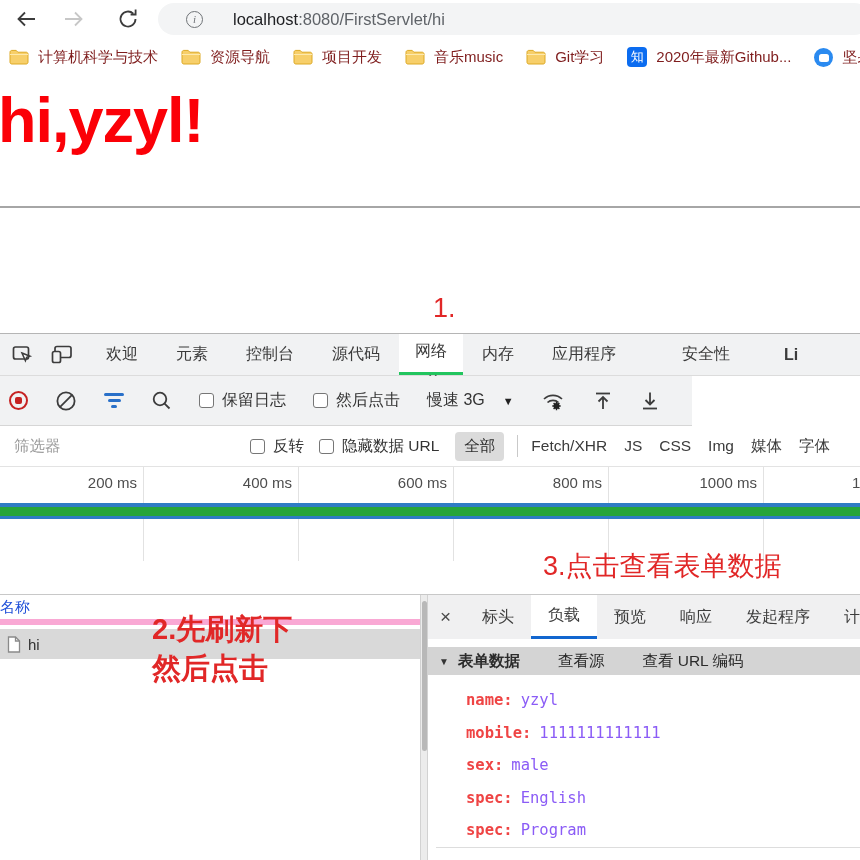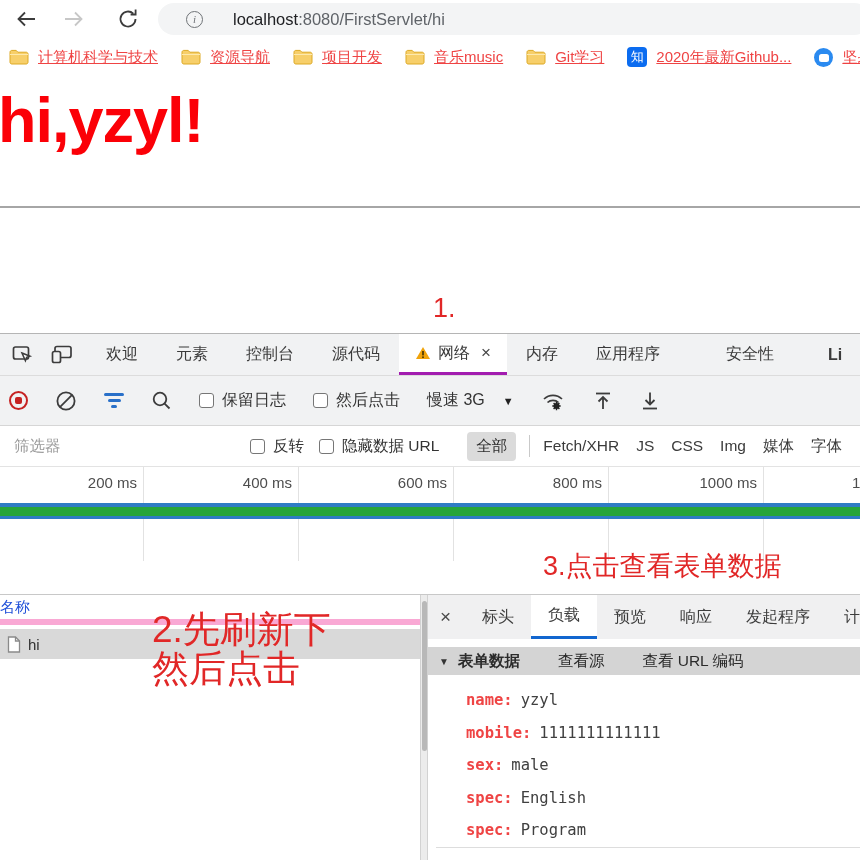--- a/index.html
+++ b/index.html
@@ -18,51 +18,51 @@
     background:#f3f4f5; border-radius:16px; display:flex; align-items:center; }
   .info-badge { width:17px; height:17px; border:1.6px solid #6f7377; border-radius:50%;
     color:#6f7377; font-size:11px; font-style:italic; font-family:"Liberation Serif",serif;
     display:flex; align-items:center; justify-content:center; margin-left:28px; }
   .url-text { margin-left:30px; font-size:16.5px; color:#202124; }
   .url-text .muted { color:#5f6368; }
 
   .bookmarks { left:0; top:38px; width:860px; height:38px; background:#fff;
     display:flex; align-items:center; padding-left:9px; gap:23px; overflow:hidden; }
   .bm { display:flex; align-items:center; gap:9px; white-space:nowrap; cursor:pointer; }
-  .bm-label { font-size:15px; color:#ef4444;text-decoration:underline; }
+  .bm-label { font-size:15px; color:#7f1d1d; }
   .zhihu { width:20px; height:20px; background:#0b6cf0; border-radius:4px; color:#fff;
     font-size:13px; display:flex; align-items:center; justify-content:center; }
   .smartisan { width:19px; height:19px; background:#2a8af0; border-radius:50%; position:relative; }
   .smartisan::after { content:""; position:absolute; left:4.5px; top:6px; width:10px; height:8px;
     background:#fff; border-radius:2.5px; }
 
   
   .page-heading { left:-2px; top:84px; font-size:63px; font-weight:bold;
     color:#fb0007; letter-spacing:-1px; }
   .page-hr { left:0; top:206px; width:860px; height:2px; background:#a6a6a6; }
 
   .ann { color:#e12727; white-space:nowrap; z-index:30; }
   .ann1 { left:433px; top:293px; font-size:27px; }
-  .ann2 { left:152px; top:610px; font-size:37px; line-height:39px; }
+  .ann2 { left:152px; top:610px; font-size:29px; line-height:39px;font-weight:bold; }
   .ann3 { left:543px; top:548px; font-size:27px; }
 
   
   .devtools { left:0; top:333px; width:860px; height:527px; background:#fff;
     border-top:1px solid #b5b5b5; }
 
   .dt-tabbar { position:absolute; left:0; top:0; width:860px; height:42px;
     background:#f1f2f3; border-bottom:1px solid #dcdcdc; display:flex; align-items:stretch; }
   .dt-tabbar .tool-ic { align-self:center; margin-left:12px; cursor:pointer; }
   .dt-tab { display:flex; align-items:center; padding:0 19px; font-size:16px;
     color:#3b3b3b; cursor:pointer; white-space:nowrap; }
-  .dt-tab.active { background:#fff; border-bottom:3px solid #a21caf; gap:7px; padding:0 16px; }
+  .dt-tab.active { background:#fff; border-bottom:3px solid #22c55e; gap:7px; padding:0 16px;flex-direction:column; }
   .dt-tab .x { font-size:17px; color:#474747; margin-left:4px; }
   .dt-tabs-start { margin-left:14px;justify-content:center; }
 
-  .net-toolbar { position:absolute; left:0; top:42px; width:860px; height:50px;
+  .net-toolbar { position:absolute; left:0; top:42px; width:692px; height:50px;
     background:#f1f2f3; border-bottom:1px solid #d6d6d6; display:flex; align-items:center;
     padding-left:9px; gap:27px; font-size:16px;text-align:right; }
   .chk { width:15px; height:15px; border:1.6px solid #767676; border-radius:3px;
     background:#fff; display:inline-block; flex:none; cursor:pointer; }
   .chk-item { display:flex; align-items:center; gap:8px; white-space:nowrap; }
   .throttle { display:flex; align-items:center; gap:18px; cursor:pointer; white-space:nowrap; }
   .throttle .caret { font-size:11px; color:#222; }
   .rec { width:19px; height:19px; border:2.5px solid #c62222; border-radius:50%;
     position:relative; cursor:pointer; flex:none; }
   .rec::after { content:""; position:absolute; left:3.5px; top:3.5px; width:7px; height:7px;
@@ -111,21 +111,21 @@
   .form-header { position:absolute; left:0; top:52px; width:432px; height:28px;
     background:#d4d4d4; display:flex; align-items:center; font-size:15.5px; color:#2b2b2b; }
   .form-header .tri { font-size:10px; margin:0 9px 0 11px; color:#333; }
   .form-header .title { font-weight:bold; }
   .form-header .lnk { margin-left:38px; cursor:pointer; }
 
   .form-entries { position:absolute; left:38px; top:89px;
     font-family:"DejaVu Sans Mono","Liberation Mono",monospace; font-size:15.5px; }
   .entry { height:32.5px; display:flex; align-items:center; white-space:nowrap; }
   .entry .k { font-weight:bold; color:#ef4444; }
-  .entry .v { color:#404040; margin-left:8px; }
+  .entry .v { color:#8b5cf6; margin-left:8px; }
   .detail-sep { position:absolute; left:8px; top:252px; width:424px; height:1px; background:#ddd; }
 
   svg { display:block; }
 </style>
 </head>
 <body>
 
 <div id="app">
 
   <div class="abs navbar">
@@ -309,21 +309,21 @@
           </svg>
       </span>
     </div>
 
     <div class="filter-row">
       <div class="filter-input">筛选器</div>
       <span class="chk-item" style="margin-right:15px;">
         <span class="chk"></span>
         <span>反转</span>
       </span>
-      <span class="chk-item" style="margin-right:28px;">
+      <span class="chk-item" style="margin-right:16px;">
         <span class="chk"></span>
         <span>隐藏数据 URL</span>
       </span>
       <span class="type-pill">全部</span>
       <span class="vsep"></span>
       <span class="type-chip">Fetch/XHR</span>
       <span class="type-chip">JS</span>
       <span class="type-chip">CSS</span>
       <span class="type-chip">Img</span>
       <span class="type-chip">媒体</span>

